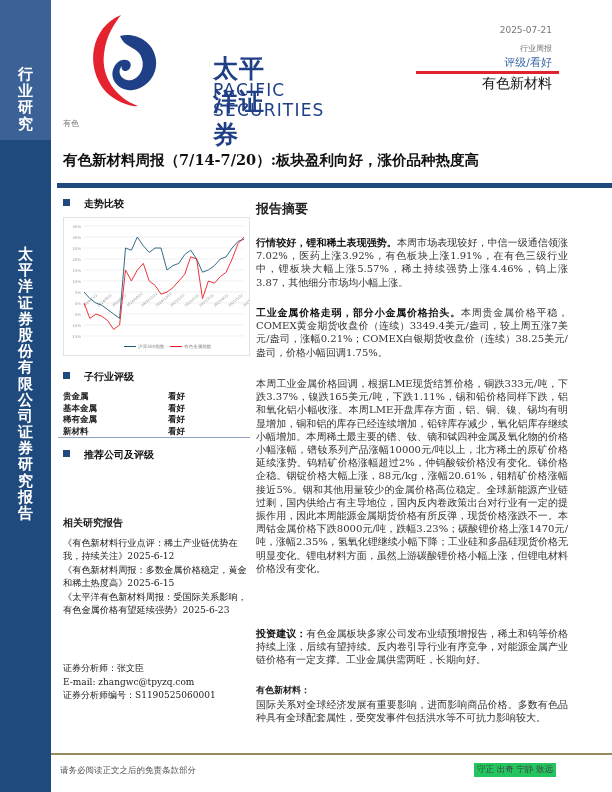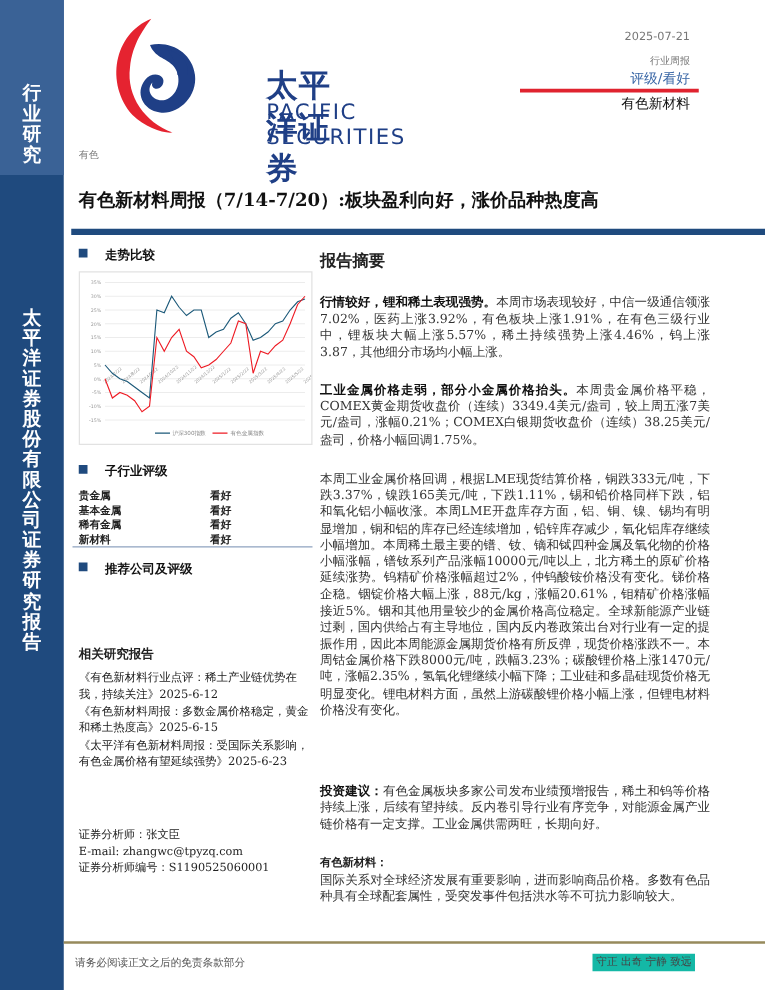--- a/index.html
+++ b/index.html
@@ -16,21 +16,21 @@
   .logo { position:absolute; left:76px; top:12px; width:210px; height:90px; }
   .logo-cn { position:absolute; left:137px; top:40px; font-size:25px; font-weight:bold; color:#1f3f86; letter-spacing:1px; }
   .logo-en { position:absolute; left:137px; top:68px; font-size:17px; color:#1f3f86; letter-spacing:1.2px; }
   .sector-small { position:absolute; left:63px; top:118px; font-size:8px; color:#777; }
 
   .meta { position:absolute; right:60px; text-align:right; }
   .meta-date { top:25px; font-size:9px; color:#777; }
   .meta-type { top:43px; font-size:8px; color:#777;text-align:right; }
   .meta-rating { top:55px; font-size:11px; color:#3a67a6; }
   .red-rule { position:absolute; left:416px; top:71px; width:143px; height:3px; background:#e0232f; }
-  .meta-sector { top:75px; font-size:11px; color:#111; }
+  .meta-sector { top:75px; font-size:14px; color:#111; }
 
   .title { position:absolute; left:63px; top:151px; font-size:14.5px; font-weight:bold; color:#111;
            font-family:"DejaVu Serif","Liberation Serif",serif; white-space:nowrap; }
   .title-rule { position:absolute; left:57px; top:183px; width:555px; height:5px; background:#1f4a7e; }
 
   .sec-head { position:absolute; font-size:10px; font-weight:bold; font-family:"DejaVu Serif","Liberation Serif",serif; color:#111; }
   .sec-head .sq { display:inline-block; width:7px; height:7px; background:#1f4a7e; margin-right:14px; vertical-align:1px; }
 
   .chart { position:absolute; left:63px; top:217px; width:185px; height:137px; border:1px solid #e2e2e2; }
   .chart svg { position:absolute; left:0; top:0; }
@@ -50,21 +50,21 @@
   .summary-title { position:absolute; left:256px; top:200px; font-size:13px; font-weight:bold; font-family:"DejaVu Serif","Liberation Serif",serif; }
   .body { position:absolute; left:256px; width:312px; font-size:10px; line-height:13.2px; color:#333;
           font-family:"DejaVu Serif","Liberation Serif",serif; text-align:justify; }
   .body b { color:#111; }
   .p1 { top:236px; } .p2 { top:306px; } .p3 { top:377px; } .p4 { top:627px; } .p5 { top:684px; }
   .risk-head { position:absolute; left:256px; top:684px; font-size:9px; font-weight:bold; font-family:"DejaVu Serif","Liberation Serif",serif; }
   .p5 { top:698px; }
 
   .footer-rule { position:absolute; left:51px; top:753px; width:561px; height:2px; background:#978a5c; }
   .footer-left { position:absolute; left:60px; top:765px; font-size:8.5px; color:#555; font-family:"DejaVu Serif","Liberation Serif",serif; }
-  .footer-right { position:absolute; left:474px; top:763px; padding:1px 3px; font-size:8.5px; color:#444; background:#14b8a6; font-family:"DejaVu Serif","Liberation Serif",serif; }
+  .footer-right { position:absolute; left:474px; top:763px; padding:1px 3px; font-size:8.5px; color:#444; background:#22c55e; font-family:"DejaVu Serif","Liberation Serif",serif; }
 </style>
 </head>
 <body>
 
 <div class="sidebar">
   <div class="sidebar-top"></div>
   <div class="vtext vt1" id="vt1">
       <span>行</span>
       <span>业</span>
       <span>研</span>

